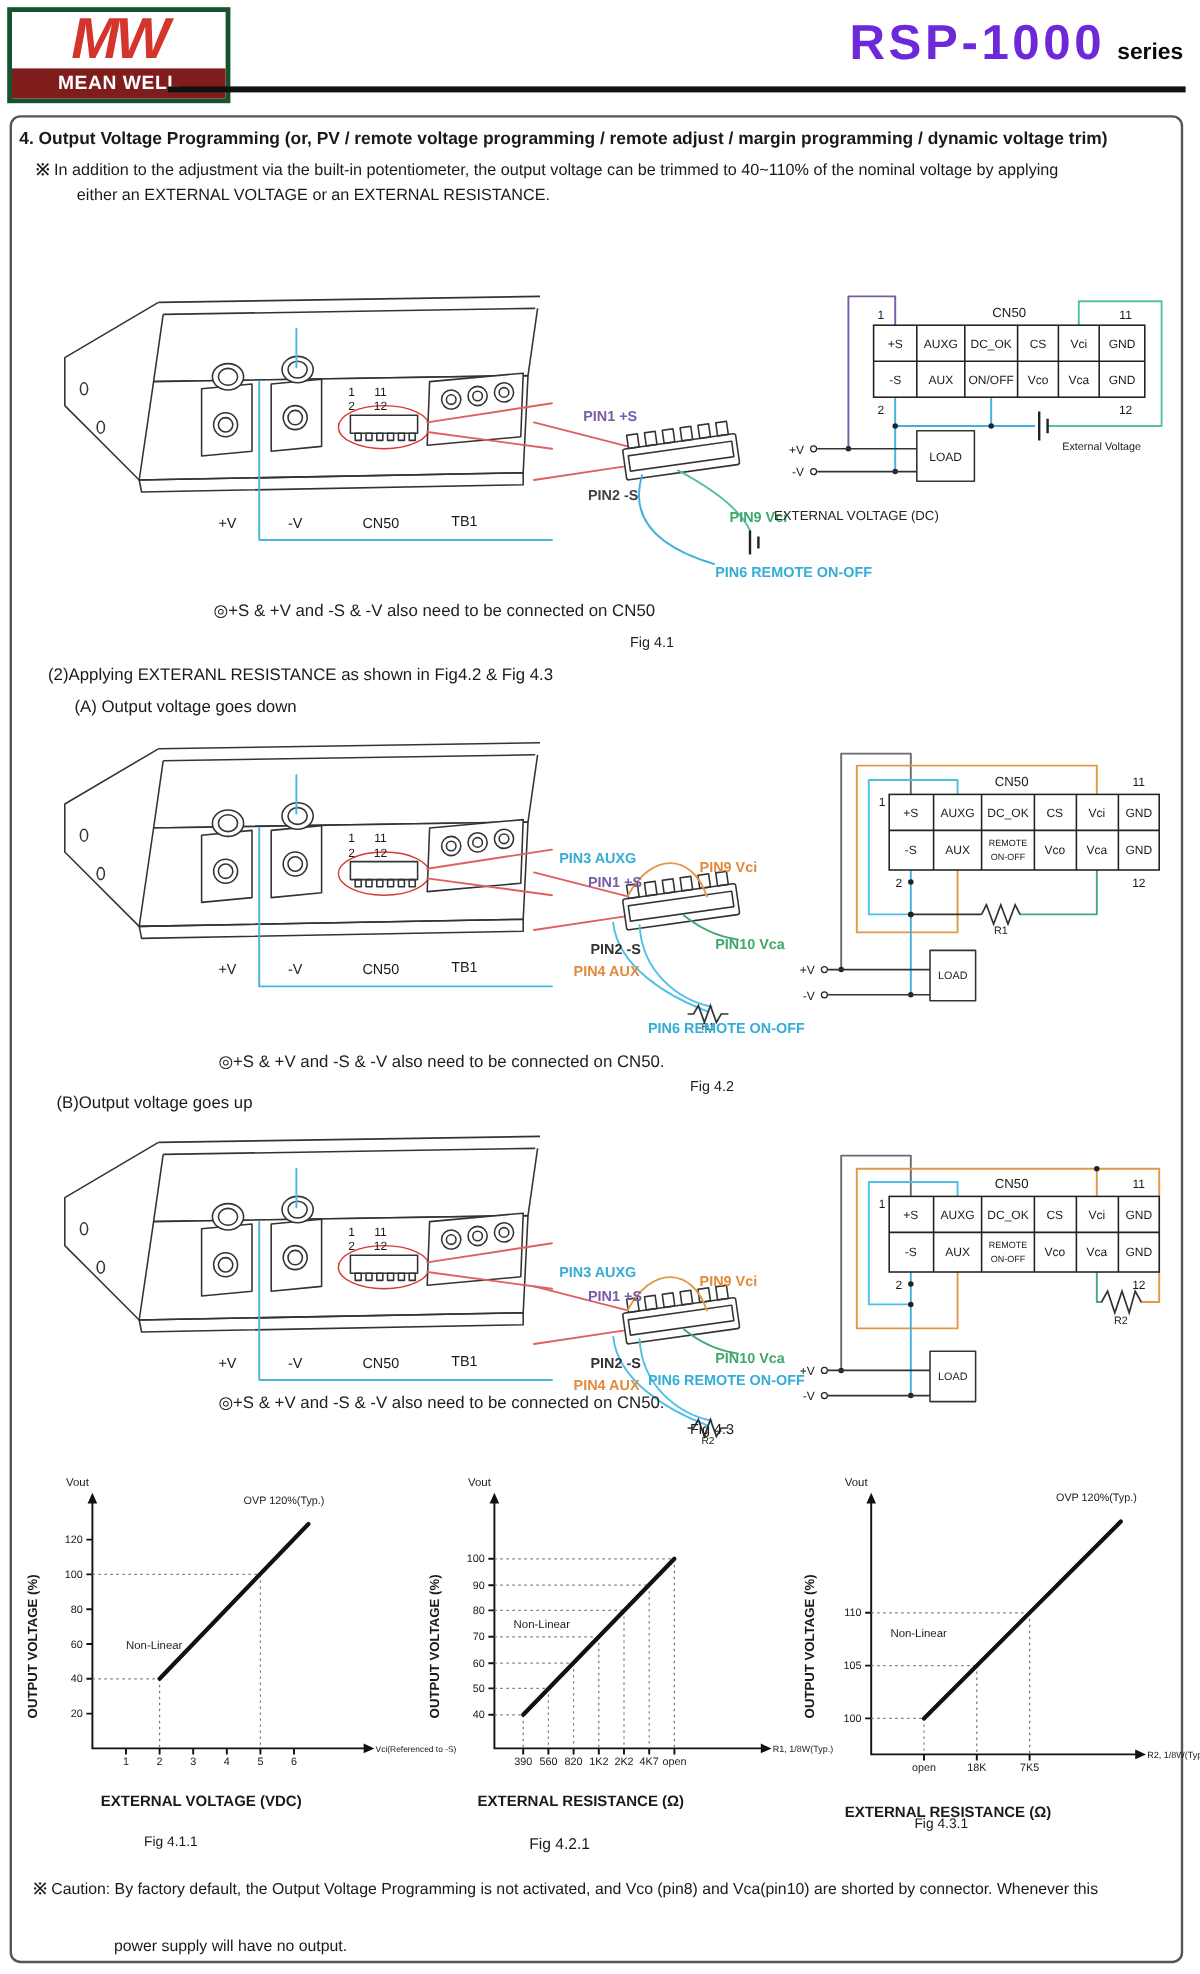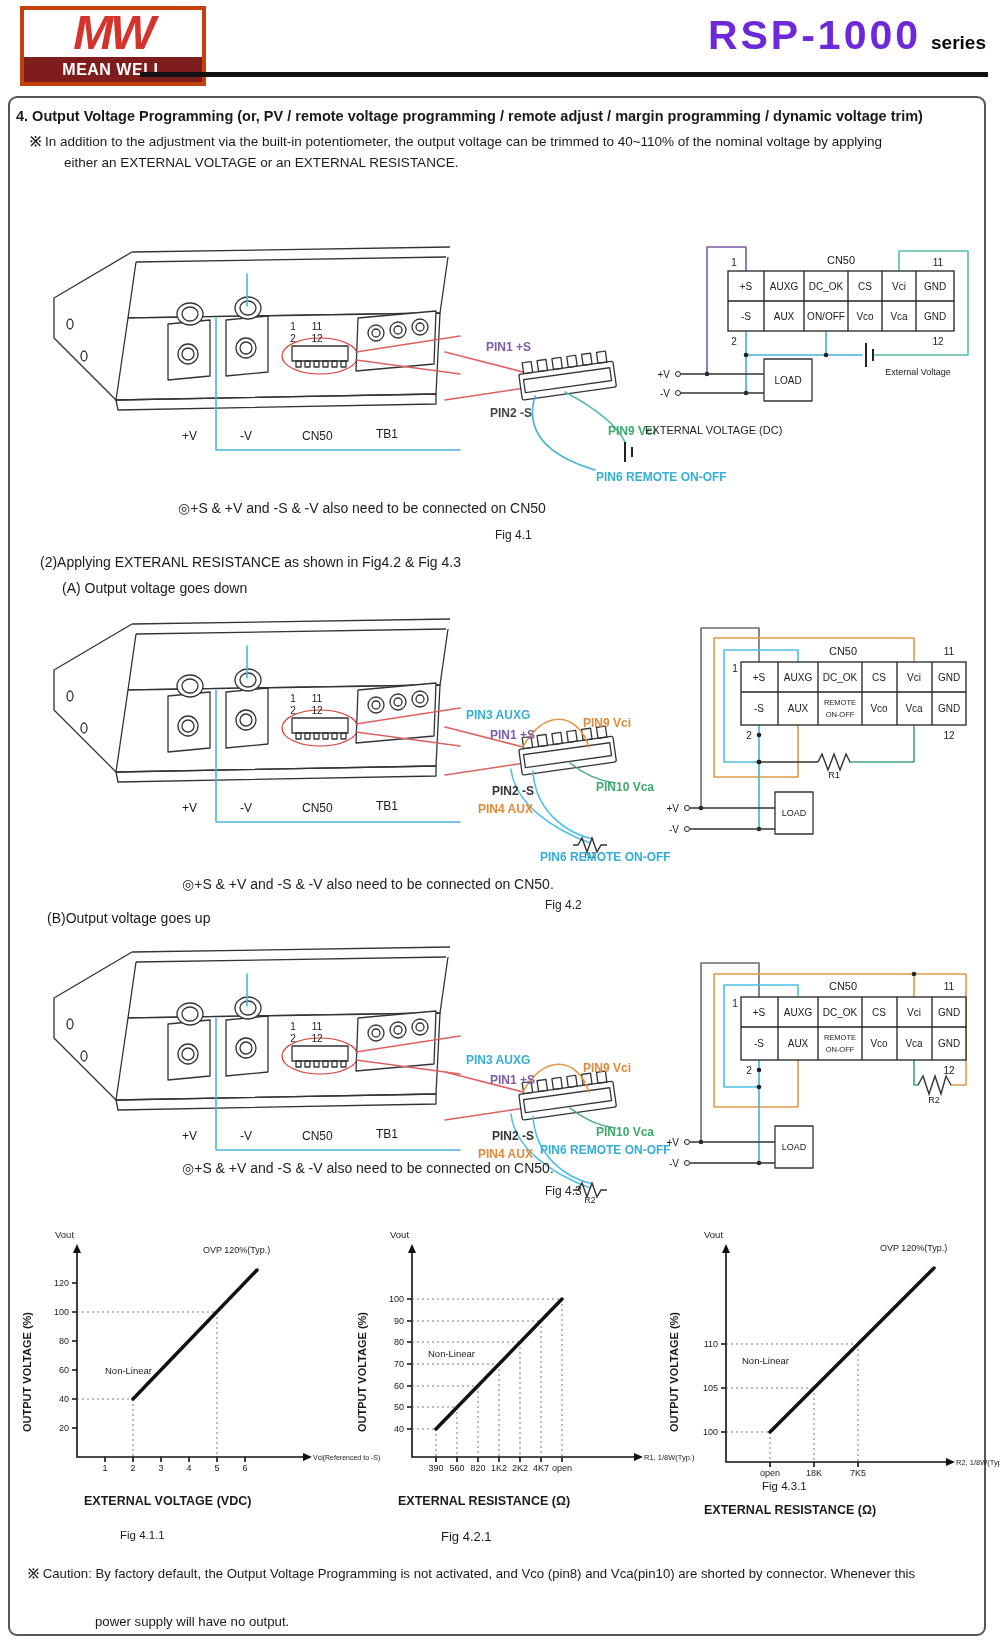--- a/index.html
+++ b/index.html
@@ -3,21 +3,21 @@
 <meta charset="utf-8">
 <style>
   html,body{margin:0;padding:0;background:#f4f5f6;}
   .page{position:relative;width:1000px;height:1645px;background:#ffffff;
         font-family:"Liberation Sans",sans-serif;color:#1a1a1a;overflow:hidden;}
   .t{position:absolute;white-space:nowrap;}
   svg{position:absolute;overflow:visible;}
   svg text{font-family:"Liberation Sans",sans-serif;fill:#1a1a1a;}
   .mainbox{position:absolute;left:8px;top:96px;width:978px;height:1540px;
            border:2px solid #555;border-radius:9px;box-sizing:border-box;}
-  .logo{position:absolute;left:20px;top:6px;width:186px;height:80px;border:4px solid #c2410c;
+  .logo{position:absolute;left:6px;top:6px;width:186px;height:80px;border:4px solid #14532d;
         box-sizing:border-box;background:#fff;}
   .logo-mw{font-style:italic;font-weight:bold;font-size:48px;line-height:46px;color:#d4342c;
            text-align:center;letter-spacing:-3px;}
   .logo-band{position:absolute;left:0;right:0;bottom:0;height:25px;background:#7f1d1d;color:#fff;
              font-weight:bold;font-size:16px;line-height:25px;text-align:center;letter-spacing:.5px;}
   .rule{position:absolute;left:140px;top:72px;width:848px;height:5px;background:#111;}
   .doc-title{left:150px;top:36px;font-size:20.5px;font-weight:bold;color:#111;}
   .series-wrap{left:610px;top:12px;width:376px;text-align:right;}
   .series{font-size:41px;font-weight:800;letter-spacing:3px;color:#6d28d9;margin-left:16px;}
   .series-sfx{font-size:19px;font-weight:bold;margin-left:10px;color:#0a0a0a;}
@@ -30,21 +30,21 @@
   .pin{font-size:10px;text-anchor:middle;}
   .dot{fill:#222;}
   .axis{stroke:#111;stroke-width:1.6;fill:none;}
   .ah{fill:#111;stroke:none;}
   .dash{stroke:#777;stroke-width:1;stroke-dasharray:2 3;fill:none;}
   .dline{stroke:#111;stroke-width:3.5;fill:none;stroke-linecap:round;}
   .tick{font-size:9px;text-anchor:middle;}
   .tickr{font-size:9px;text-anchor:end;}
   .callout{font-weight:bold;font-size:12px;}
   .note{font-size:14px;color:#222;}
-  .figlab{font-size:12px;color:#222;}
+  .figlab{font-size:12px;color:#222;margin-left:30px;}
   .cap{font-weight:bold;font-size:12.5px;}
   .caution{font-size:13.2px;}
 </style>
 </head>
 <body>
 
 <div class="page">
 
   <div class="logo">
     <div class="logo-mw">MW</div>
@@ -510,18 +510,18 @@
     <text class="tickr" x="70" y="169">105</text>
     <text class="tickr" x="70" y="125">110</text>
     <text class="tick" x="122" y="254">open</text>
     <text class="tick" x="166" y="254">18K</text>
     <text class="tick" x="210" y="254">7K5</text>
     <text x="232" y="29" font-size="9">OVP 120%(Typ.)</text>
     <text x="94" y="142" font-size="9.5">Non-Linear</text>
     <text x="308" y="243" font-size="7.5">R2, 1/8W(Typ.)</text>
   </svg>
   <span class="t cap" style="left:704px;top:1503px">EXTERNAL RESISTANCE (Ω)</span>
-  <span class="t" style="left:762px;top:1480px;font-size:11.5px">Fig 4.3.1</span>
+  <span class="t" style="left:762px;top:1514px;font-size:11.5px">Fig 4.3.1</span>
 
   <span class="t caution" style="left:28px;top:1564px"><b>※</b> <span>Caution: By factory default, the Output Voltage Programming is not activated, and Vco (pin8) and Vca(pin10) are shorted by connector. Whenever this</span></span>
   <span class="t caution" style="left:95px;top:1614px">power supply will have no output.</span>
 
 </div>
 
 </body></html>

